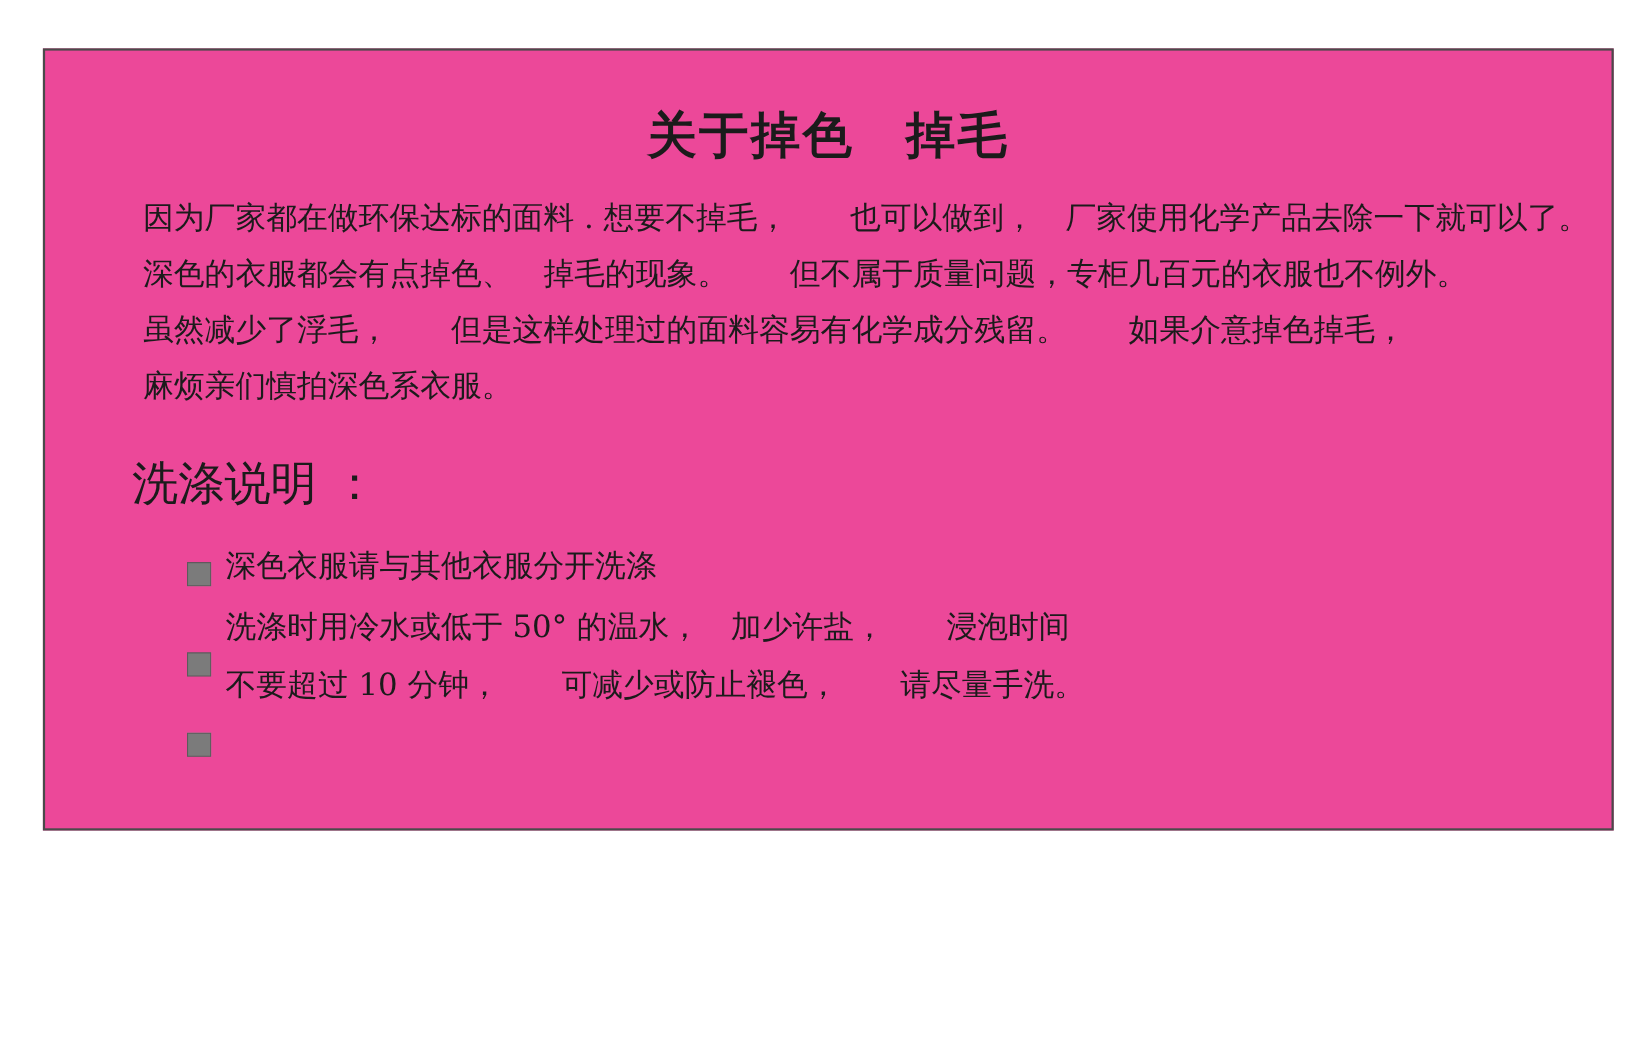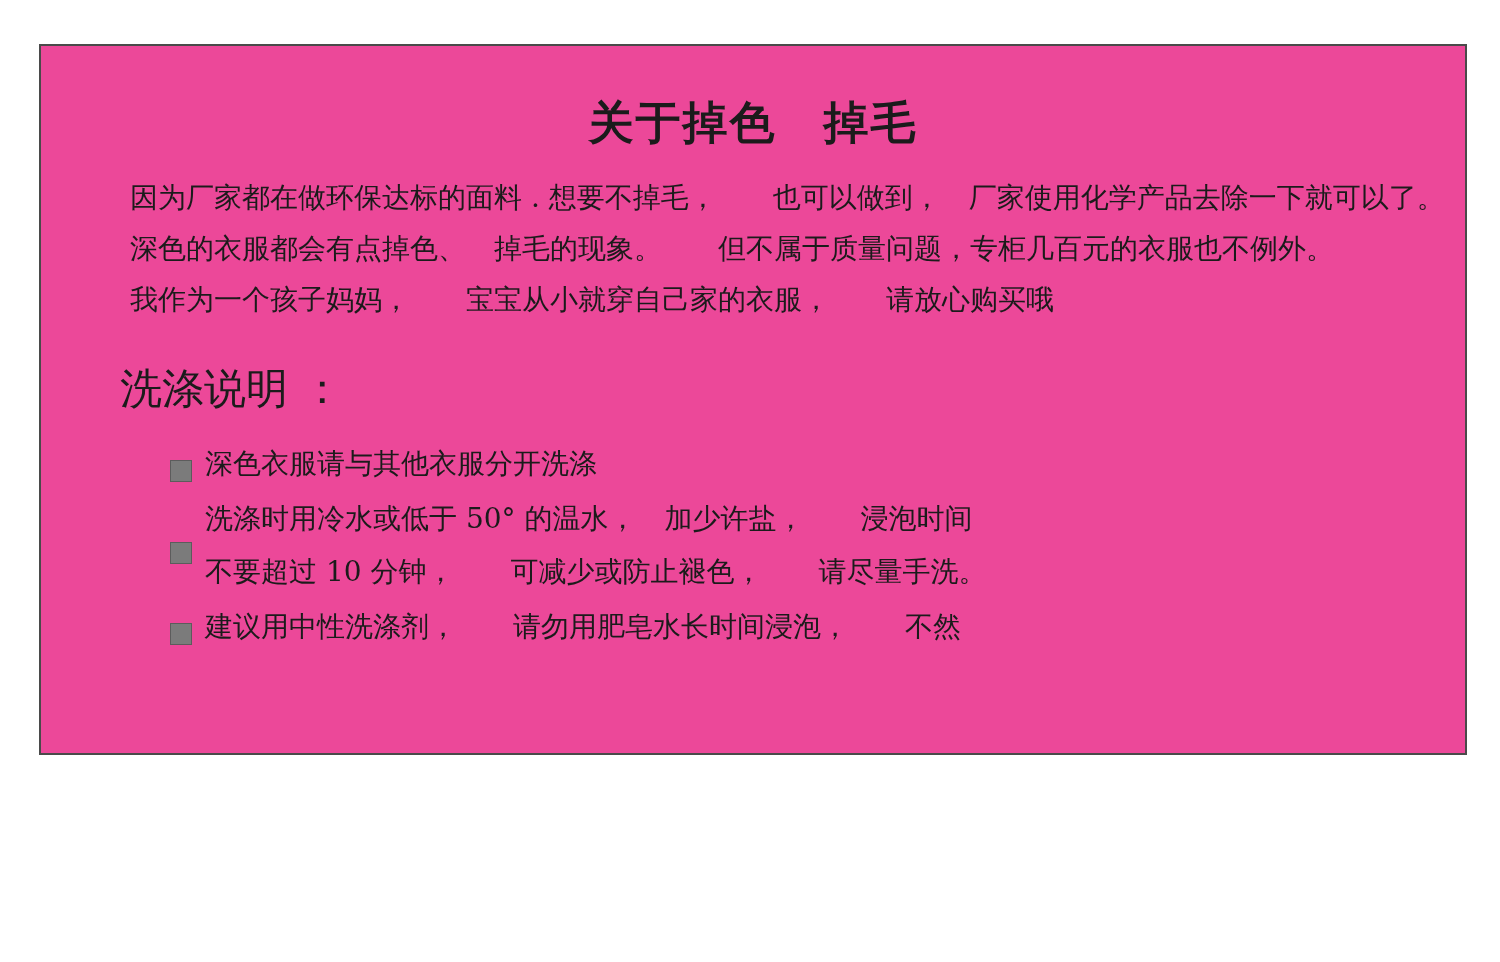--- a/index.html
+++ b/index.html
@@ -73,21 +73,22 @@
 </head>
 <body>
 
 <div class="sheet">
 
   <h1 class="title">关于掉色　掉毛</h1>
 
   <div class="intro">
     <div class="line">因为厂家都在做环保达标的面料 . 想要不掉毛，　　也可以做到，　厂家使用化学产品去除一下就可以了。</div>
     <div class="line">深色的衣服都会有点掉色、　掉毛的现象。　　但不属于质量问题，专柜几百元的衣服也不例外。</div>
-    <div class="line">我作为一个孩子妈妈，　　宝宝从小就穿自己家的衣服，　　请放心购买哦</div>
+    <div class="line">虽然减少了浮毛，　　但是这样处理过的面料容易有化学成分残留。　　如果介意掉色掉毛，</div>
+    <div class="line">麻烦亲们慎拍深色系衣服。</div>
   </div>
 
   <h2 class="wash-heading">洗涤说明 ：</h2>
 
   <div class="wash-list">
 
     <div class="wash-item">
       <span class="bullet"></span>
       <div class="wash-lines">
         <div class="line">深色衣服请与其他衣服分开洗涤</div>
@@ -98,18 +99,17 @@
       <span class="bullet"></span>
       <div class="wash-lines">
         <div class="line">洗涤时用冷水或低于 50° 的温水，　加少许盐，　　浸泡时间</div>
         <div class="line">不要超过 10 分钟，　　可减少或防止褪色，　　请尽量手洗。</div>
       </div>
     </div>
 
     <div class="wash-item">
       <span class="bullet"></span>
       <div class="wash-lines">
-        <div class="line">建议用中性洗涤剂，　　请勿用肥皂水长时间浸泡，　　不然</div>
       </div>
     </div>
 
   </div>
 </div>
 
 </body></html>

